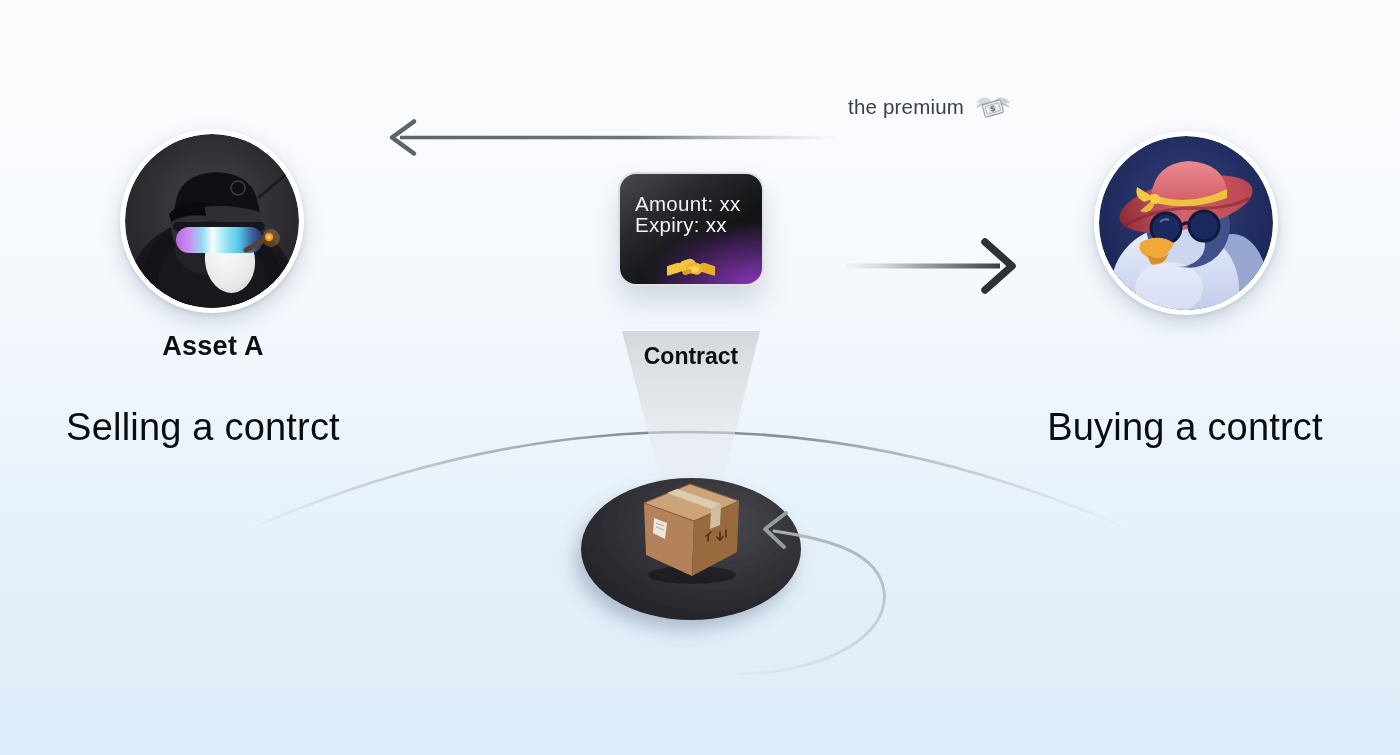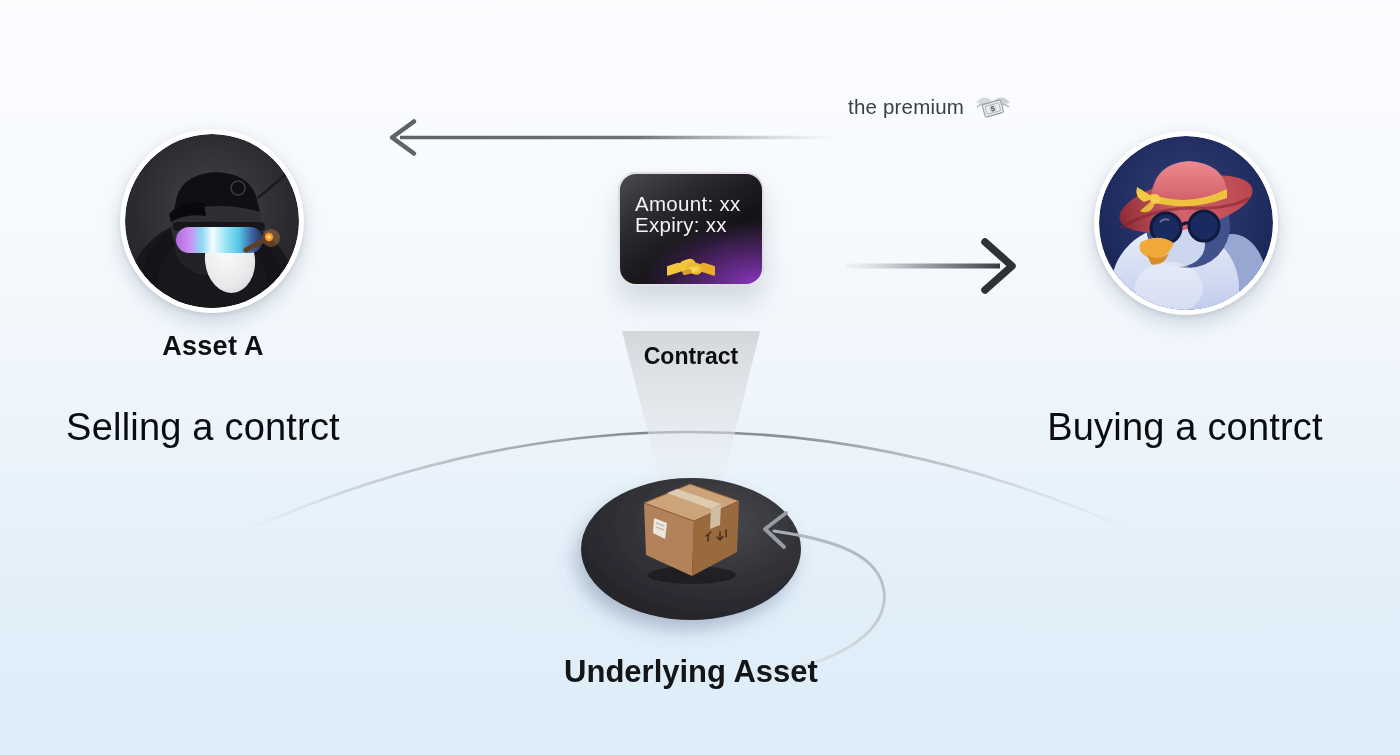--- a/index.html
+++ b/index.html
@@ -254,15 +254,14 @@
     </svg>
   </div>
 
   <div class="abs label name-label" style="left:113px;top:331px;width:200px;">Asset A</div>
   <div class="abs label caption-label" style="left:63px;top:406px;width:280px;">Selling a contrct</div>
 
   <div class="abs label caption-label" style="left:1045px;top:406px;width:280px;">Buying a contrct</div>
 
   <div class="abs label node-label" style="left:591px;top:343px;width:200px;">Contract</div>
 
-  <div class="abs label asset-label" style="left:516px;top:654px;width:350px;">Underlying Asset</div>
 
 </div>
 
 </body></html>

